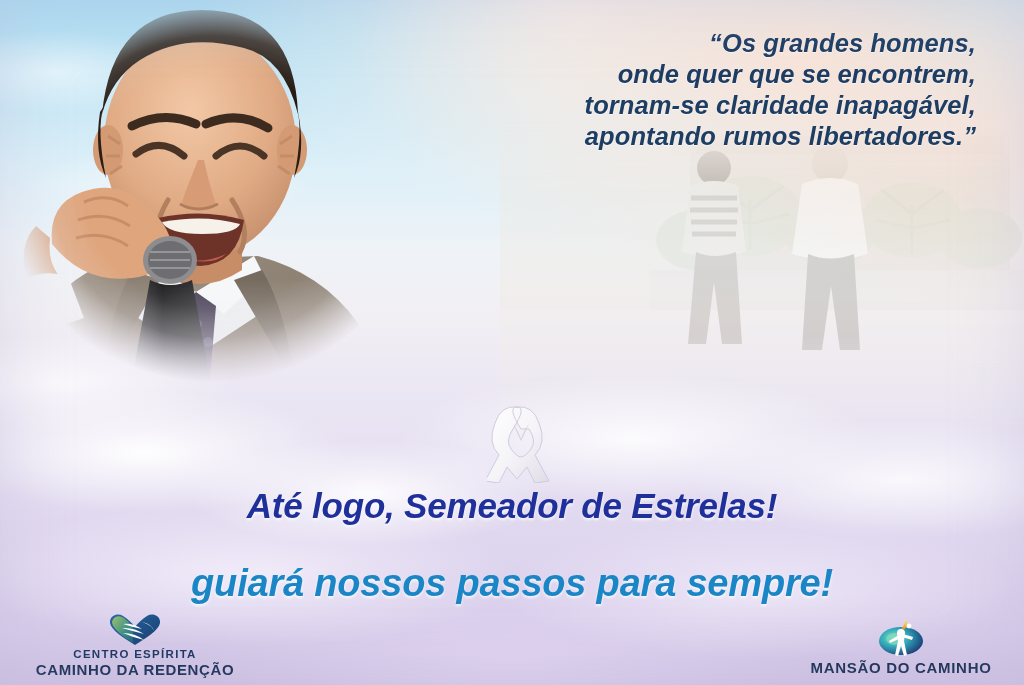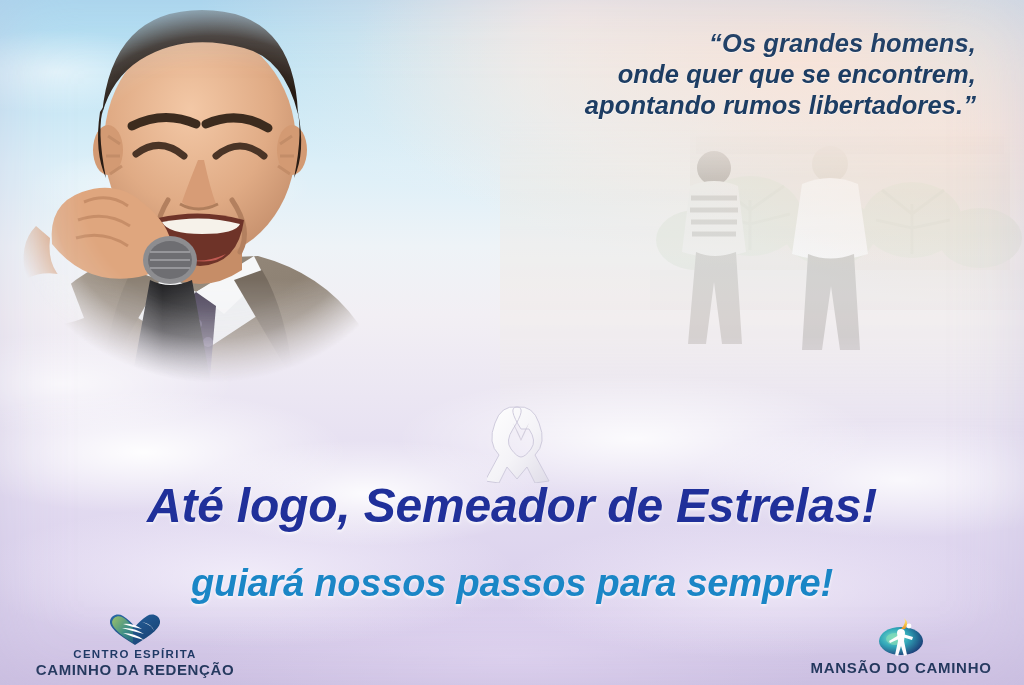--- a/index.html
+++ b/index.html
@@ -88,21 +88,21 @@
   
   .headline{
     position:absolute;left:0;right:0;top:484px;text-align:center;
     font-style:italic;font-weight:bold;
   }
   .headline .hl{
     display:block;white-space:nowrap;
     text-shadow:0 2px 3px rgba(255,255,255,.75);
     letter-spacing:-0.2px;
   }
-  .hl1{font-size:48px;line-height:43px;color:#20309a;}
+  .hl1{font-size:35px;line-height:43px;color:#20309a;}
   .hl2{font-size:38px;line-height:41px;color:#1a5cb8;}
   .hl3{font-size:38px;line-height:41px;color:#1a86c6;margin-top:36px;}
 
   
   .logo-left{position:absolute;left:10px;bottom:6px;width:250px;text-align:center;}
   .logo-right{position:absolute;right:8px;bottom:8px;width:230px;text-align:center;}
   .logo-mark{display:block;margin:0 auto;}
   .logo-l1{
     display:block;font-size:11.5px;font-weight:bold;color:#15315e;
     letter-spacing:1.3px;line-height:14px;margin-top:1px;
@@ -291,20 +291,21 @@
       </g>
 
       <path d="M18 300 q20 -28 58 -18 l16 42 q-40 16 -70 -4z" fill="#f1f2f4"></path>
       <circle cx="36" cy="338" r="6" fill="#dfe2e6"></circle>
     </g>
   </svg>
 
   <div class="quote">
     <span class="ql">“Os grandes homens,</span>
     <span class="ql">onde quer que se encontrem,</span>
+    <span class="ql">tornam-se claridade inapagável,</span>
     <span class="ql">apontando rumos libertadores.”</span>
   </div>
 
   <svg class="ribbon" viewBox="0 0 68 78" aria-hidden="true">
     <defs>
       <linearGradient id="rb" x1="0" y1="0" x2="1" y2="1">
         <stop offset="0%" stop-color="#ffffff"></stop>
         <stop offset="55%" stop-color="#f4f3f7"></stop>
         <stop offset="100%" stop-color="#dfdce8"></stop>
       </linearGradient>

